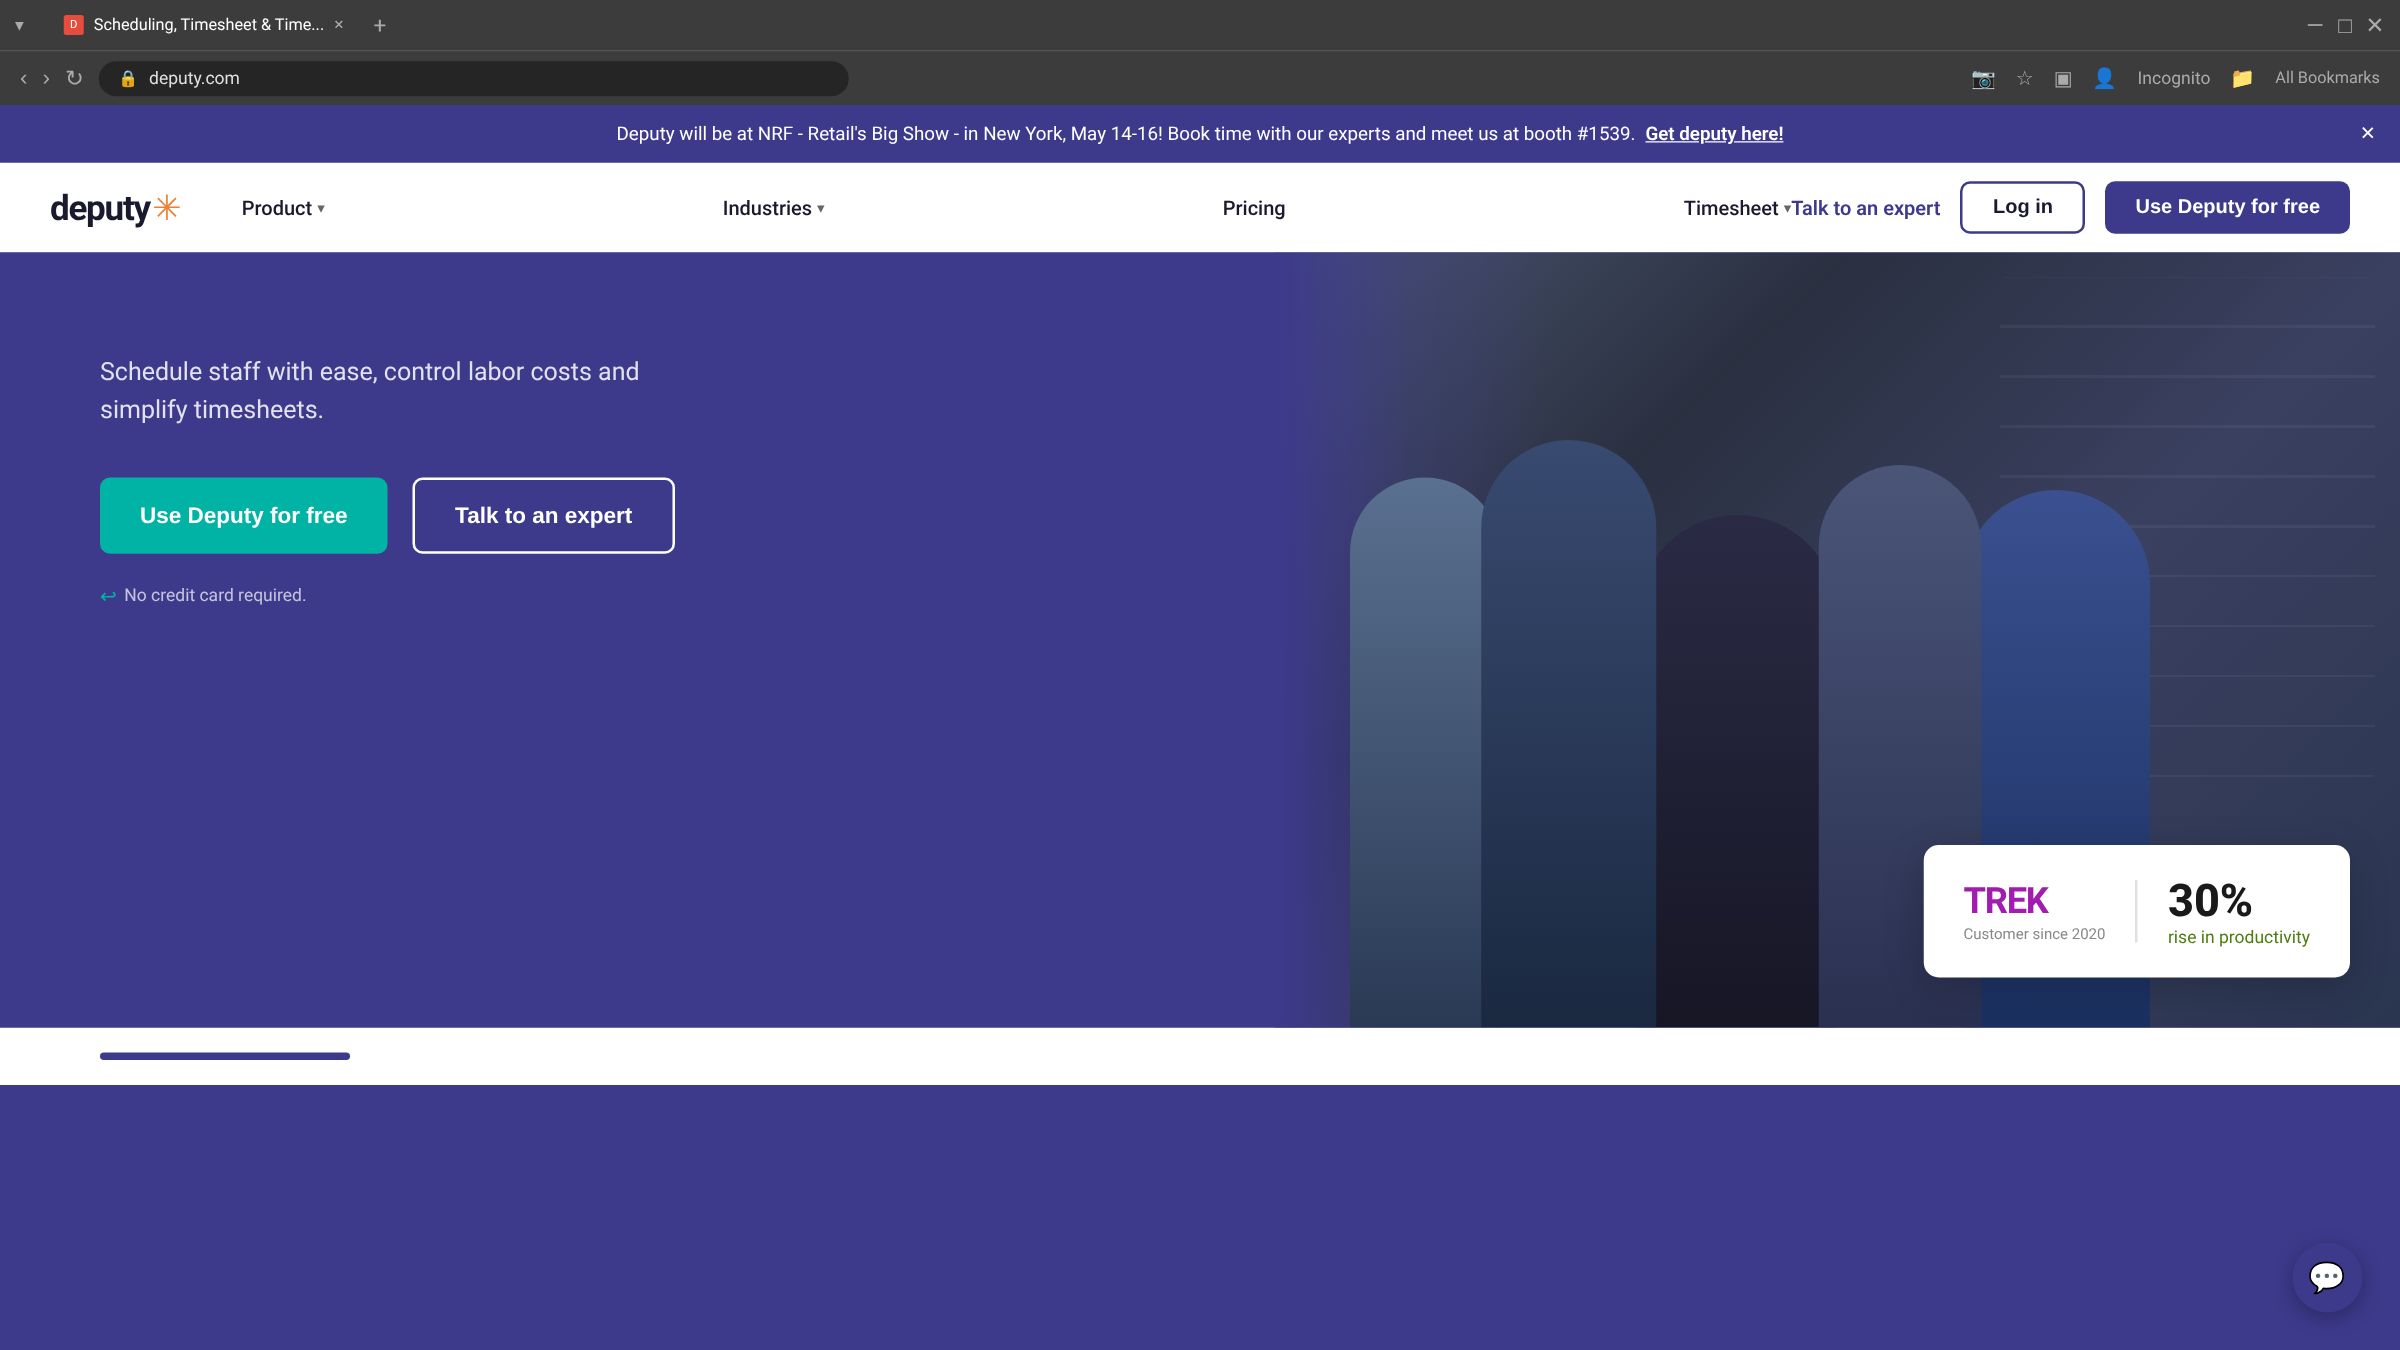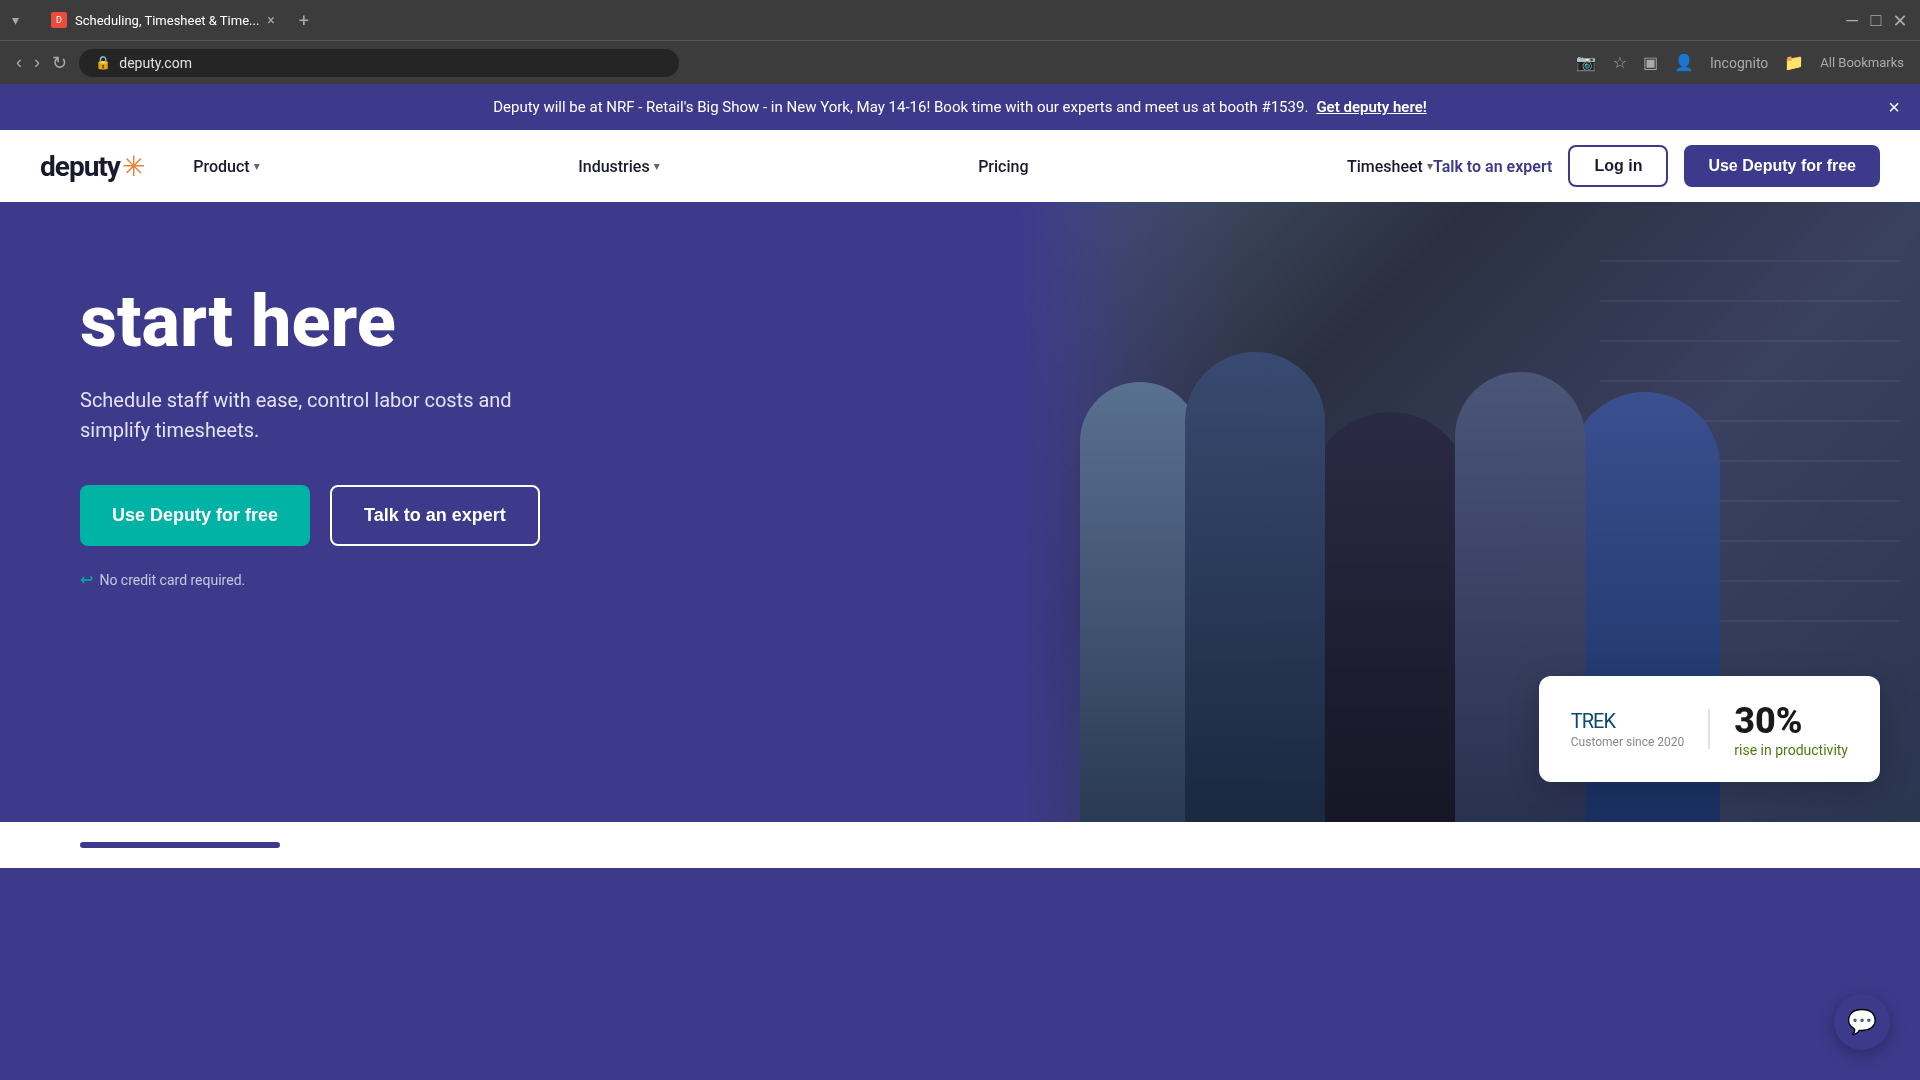--- a/index.html
+++ b/index.html
@@ -56,21 +56,21 @@
 
     
     .hero-image-container { position: absolute; right: 0; top: 0; width: 900px; height: 620px; overflow: hidden; }
 
     
     .photo-frame { width: 100%; height: 100%; background: linear-gradient(160deg, #5c5c7a 0%, #2a2a3a 100%); position: relative; overflow: hidden; }
 
     
     .trek-card { position: absolute; bottom: 40px; right: 40px; background: white; border-radius: 12px; padding: 24px 32px; display: flex; align-items: center; gap: 24px; box-shadow: 0 8px 32px rgba(0,0,0,0.2); z-index: 10; min-width: 320px; }
     .trek-logo-area { display: flex; flex-direction: column; align-items: flex-start; border-right: 2px solid #e0e0e0; padding-right: 24px; }
-    .trek-brand { font-size: 20px; font-weight: 400; color: #0c4a6e; letter-spacing: -1px; }
+    .trek-brand { font-size: 29px; font-weight: 700; color: #a21caf; letter-spacing: -1px; }
     .trek-since { font-size: 12px; color: #888; margin-top: 2px; }
     .trek-stats { display: flex; flex-direction: column; align-items: flex-start; }
     .trek-percent { font-size: 36px; font-weight: 800; color: #1a1a1a; }
     .trek-desc { font-size: 14px; color: #4d7c0f; }
 
     
     .chat-btn { position: fixed; bottom: 30px; right: 30px; background: #3d3a8c; color: white; width: 56px; height: 56px; border-radius: 50%; display: flex; align-items: center; justify-content: center; font-size: 24px; cursor: pointer; box-shadow: 0 4px 16px rgba(0,0,0,0.3); z-index: 1000; }
 
     
     .bottom-hint { background: white; padding: 20px 80px; display: flex; align-items: center; }
@@ -150,21 +150,20 @@
     </div>
     <div class="nav-actions">
       <a class="btn-talk-expert">Talk to an expert</a>
       <button class="btn-login">Log in</button>
       <button class="btn-free">Use Deputy for free</button>
     </div>
   </nav>
 
   <section class="hero">
     <div class="hero-content">
-      <div class="hero-title-bold">start here</div>
       <p class="hero-subtitle">Schedule staff with ease, control labor costs and simplify timesheets.</p>
       <div class="hero-buttons">
         <button class="btn-hero-primary">Use Deputy for free</button>
         <button class="btn-hero-secondary">Talk to an expert</button>
       </div>
       <p class="hero-note">
         <span class="hero-note-icon">↩</span>
         <span>No credit card required.</span>
       </p>
     </div>

